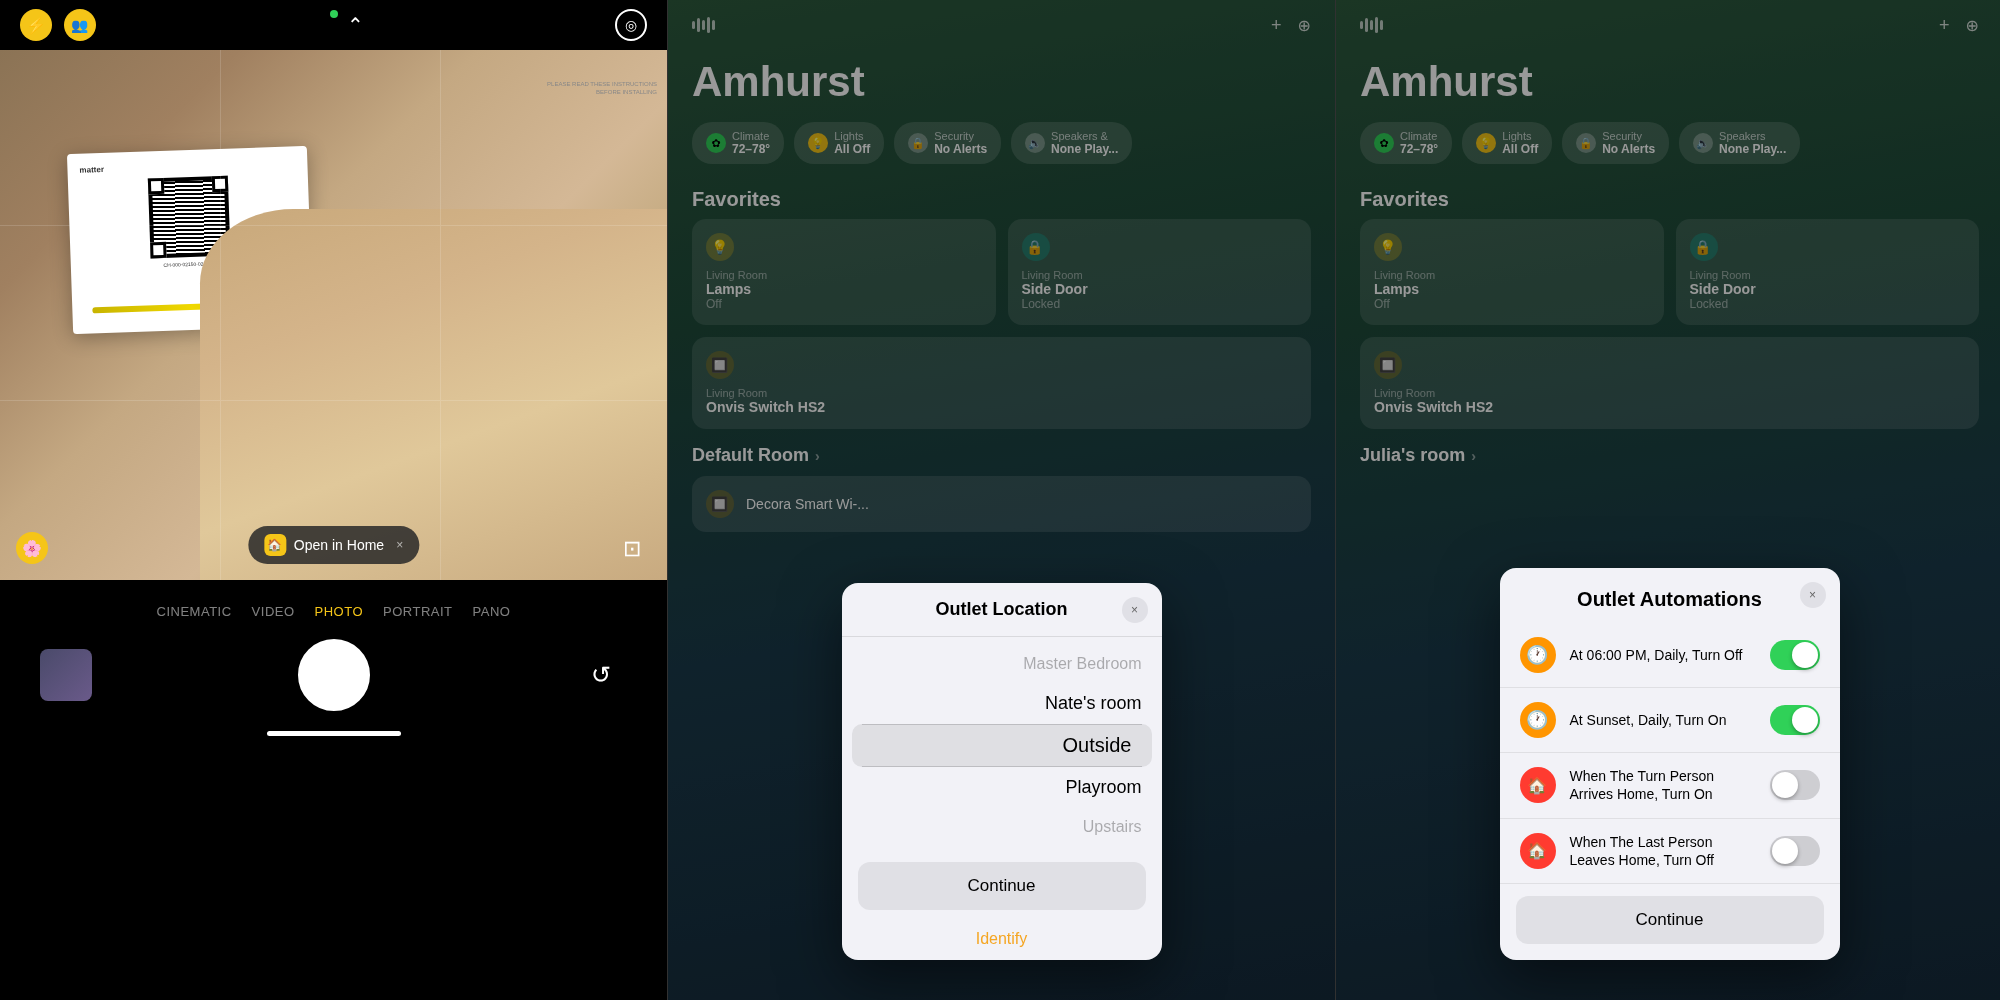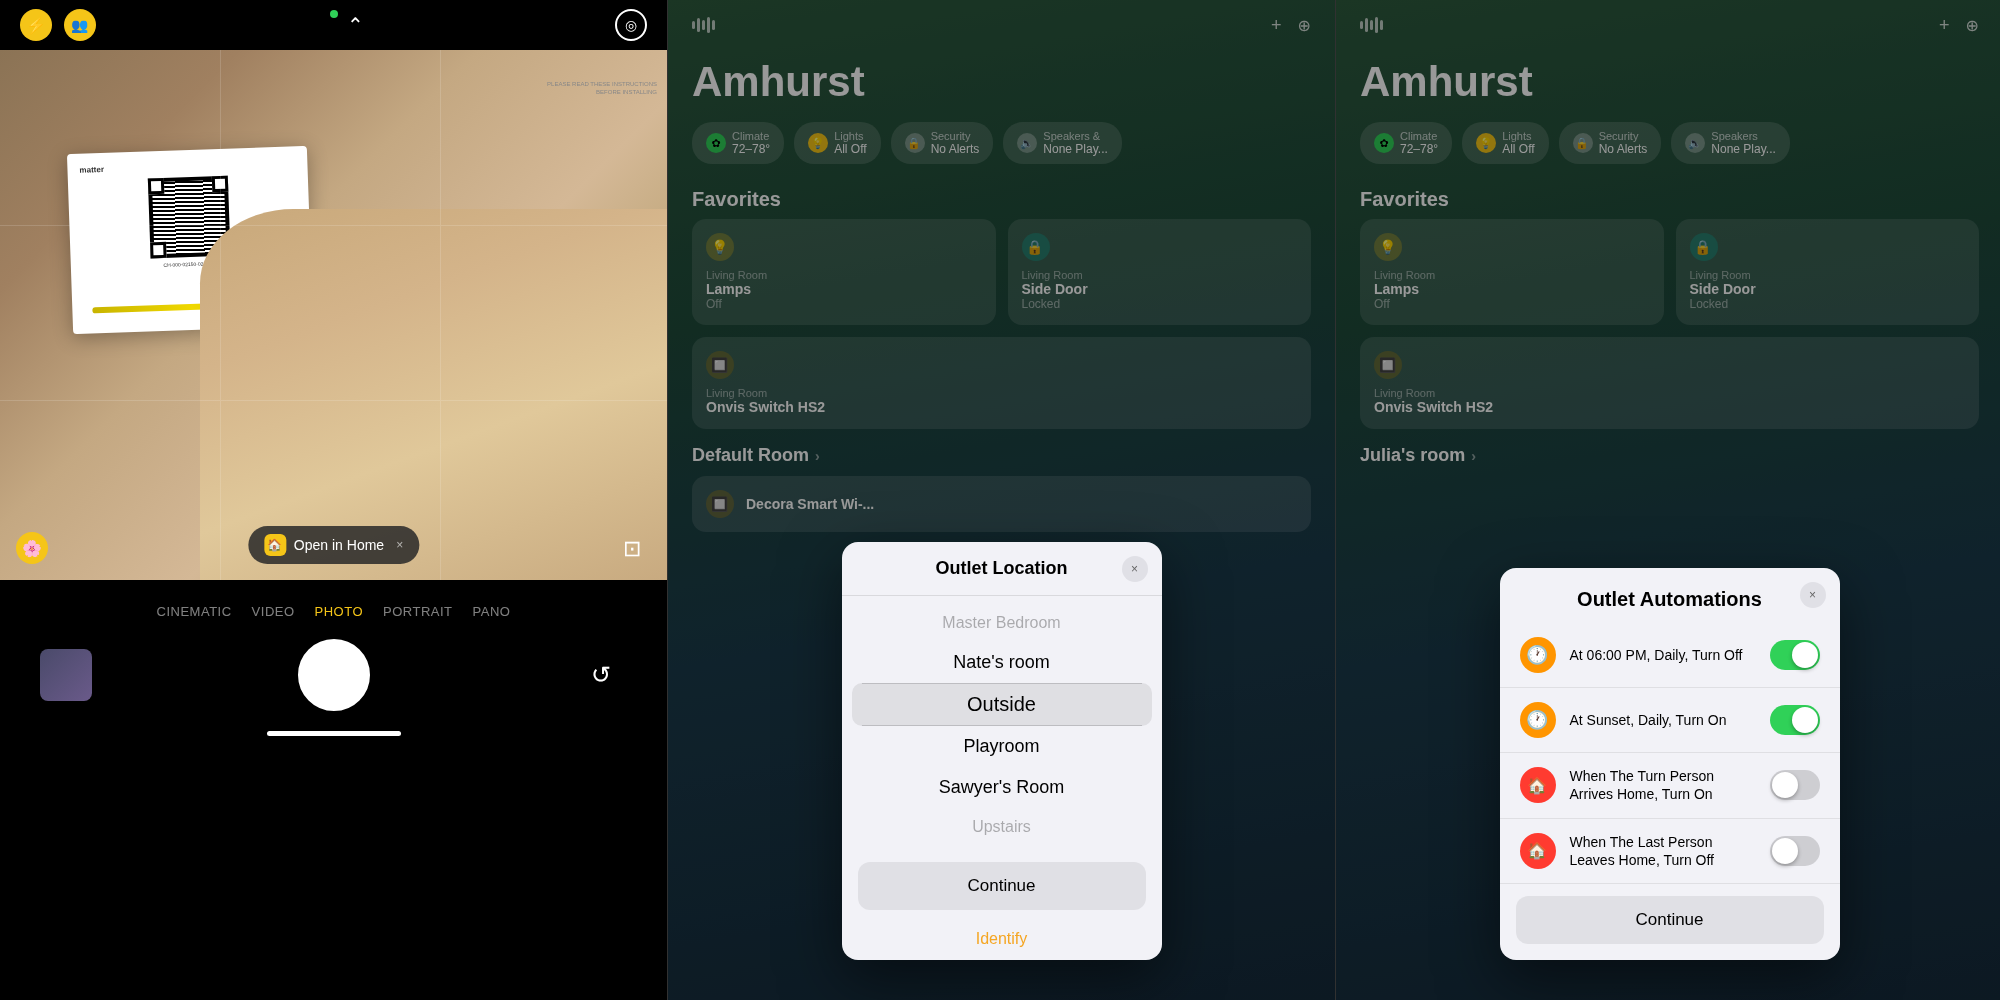--- a/index.html
+++ b/index.html
@@ -402,21 +402,21 @@
 
     .pill-content {}
     .pill-label {
       font-size: 11px;
       color: rgba(255,255,255,0.7);
       display: block;
     }
     .pill-value {
       font-size: 12px;
       color: #fff;
-      font-weight: 400;
+      font-weight: 700;
       display: block;
     }
 
     .section-header {
       padding: 16px 24px 8px;
       font-size: 20px;
       font-weight: 600;
       color: #fff;
     }
 
@@ -541,21 +541,21 @@
       font-weight: 700;
       color: #000;
     }
 
     .picker-list {
       padding: 8px 0;
     }
 
     .picker-item {
       padding: 10px 20px;
-      text-align: center;
+      text-align: right;
       font-size: 18px;
       color: #000;
       position: relative;
     }
 
     .picker-item.dimmed {
       color: rgba(0,0,0,0.3);
       font-size: 16px;
     }
 
@@ -848,36 +848,35 @@
     </div>
   </div>
 
   <div class="room-section">
     <div class="room-header">
       <span>Default Room</span>
       <span class="chevron">›</span>
     </div>
     <div class="room-device-card">
       <div class="device-card-icon device-icon-amber" style="margin:0;">🔲</div>
-      <div style="color:#fff;font-size:14px;font-weight:700;">Decora Smart Wi-...</div>
+      <div style="color:#fff;font-size:14px;font-weight:400;">Decora Smart Wi-...</div>
     </div>
   </div>
 
   <div class="modal-overlay">
     <div class="modal-sheet">
       <div class="modal-header">
         <div class="modal-close">×</div>
         <div class="modal-title">Outlet Location</div>
       </div>
       <div class="picker-list">
         <div class="picker-item dimmed">Master Bedroom</div>
         <div class="picker-item">Nate's room</div>
         <div class="picker-item selected">Outside</div>
         <div class="picker-item">Playroom</div>
-        <div class="picker-item">Sawyer's Room</div>
         <div class="picker-item dimmed">Upstairs</div>
       </div>
       <div class="modal-btn">Continue</div>
       <div class="modal-link">Identify</div>
     </div>
   </div>
 </div>
 
 <div class="divider"></div>
 

